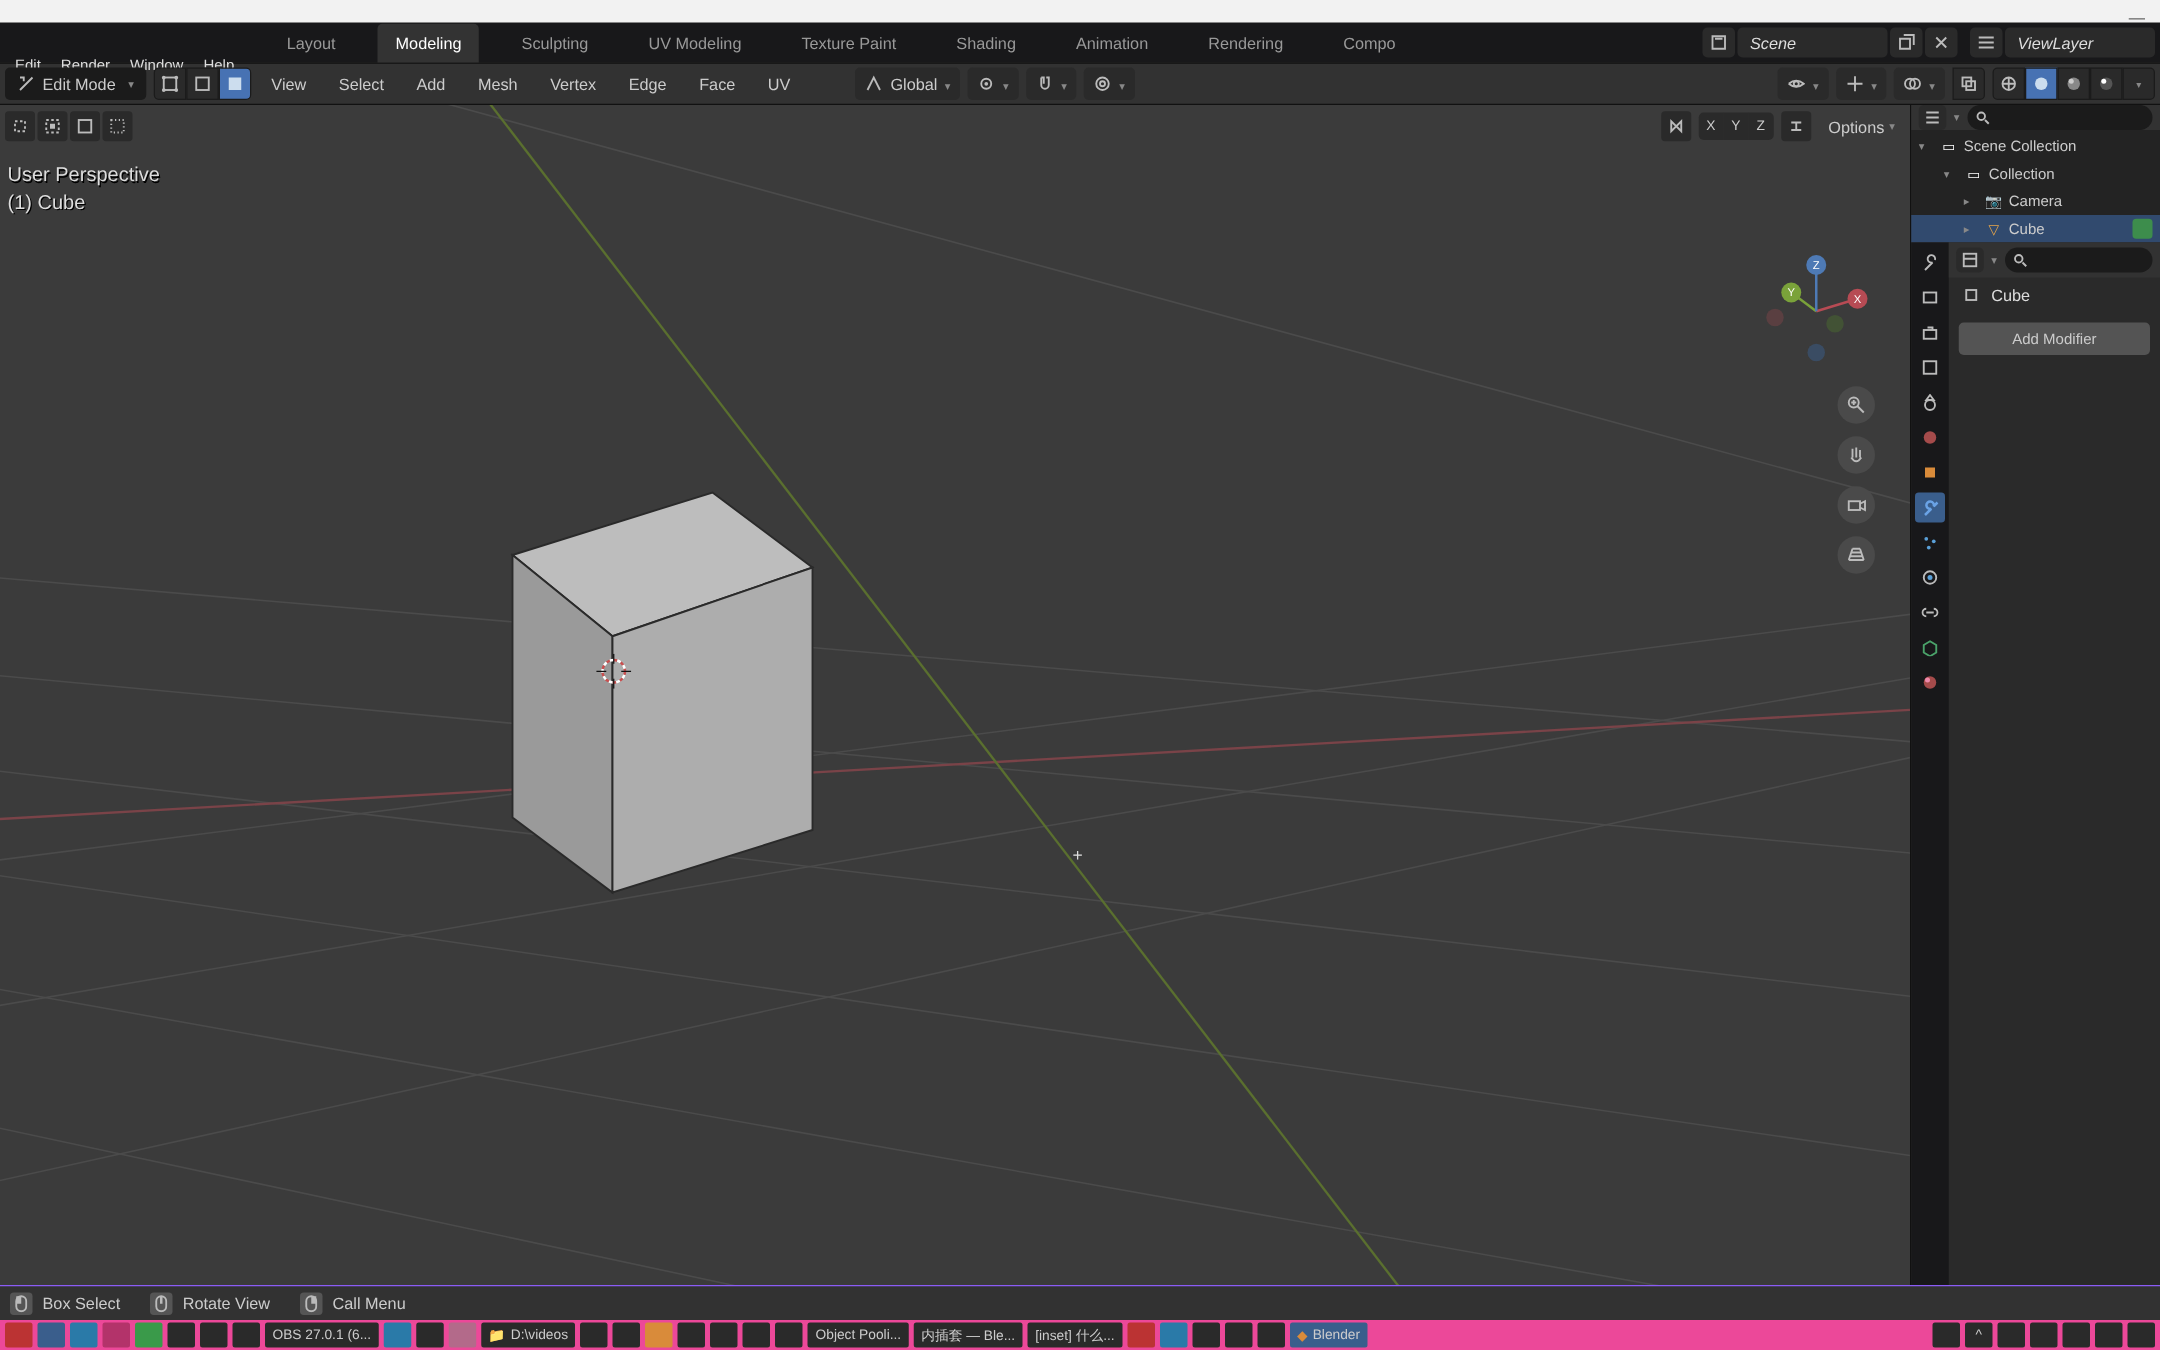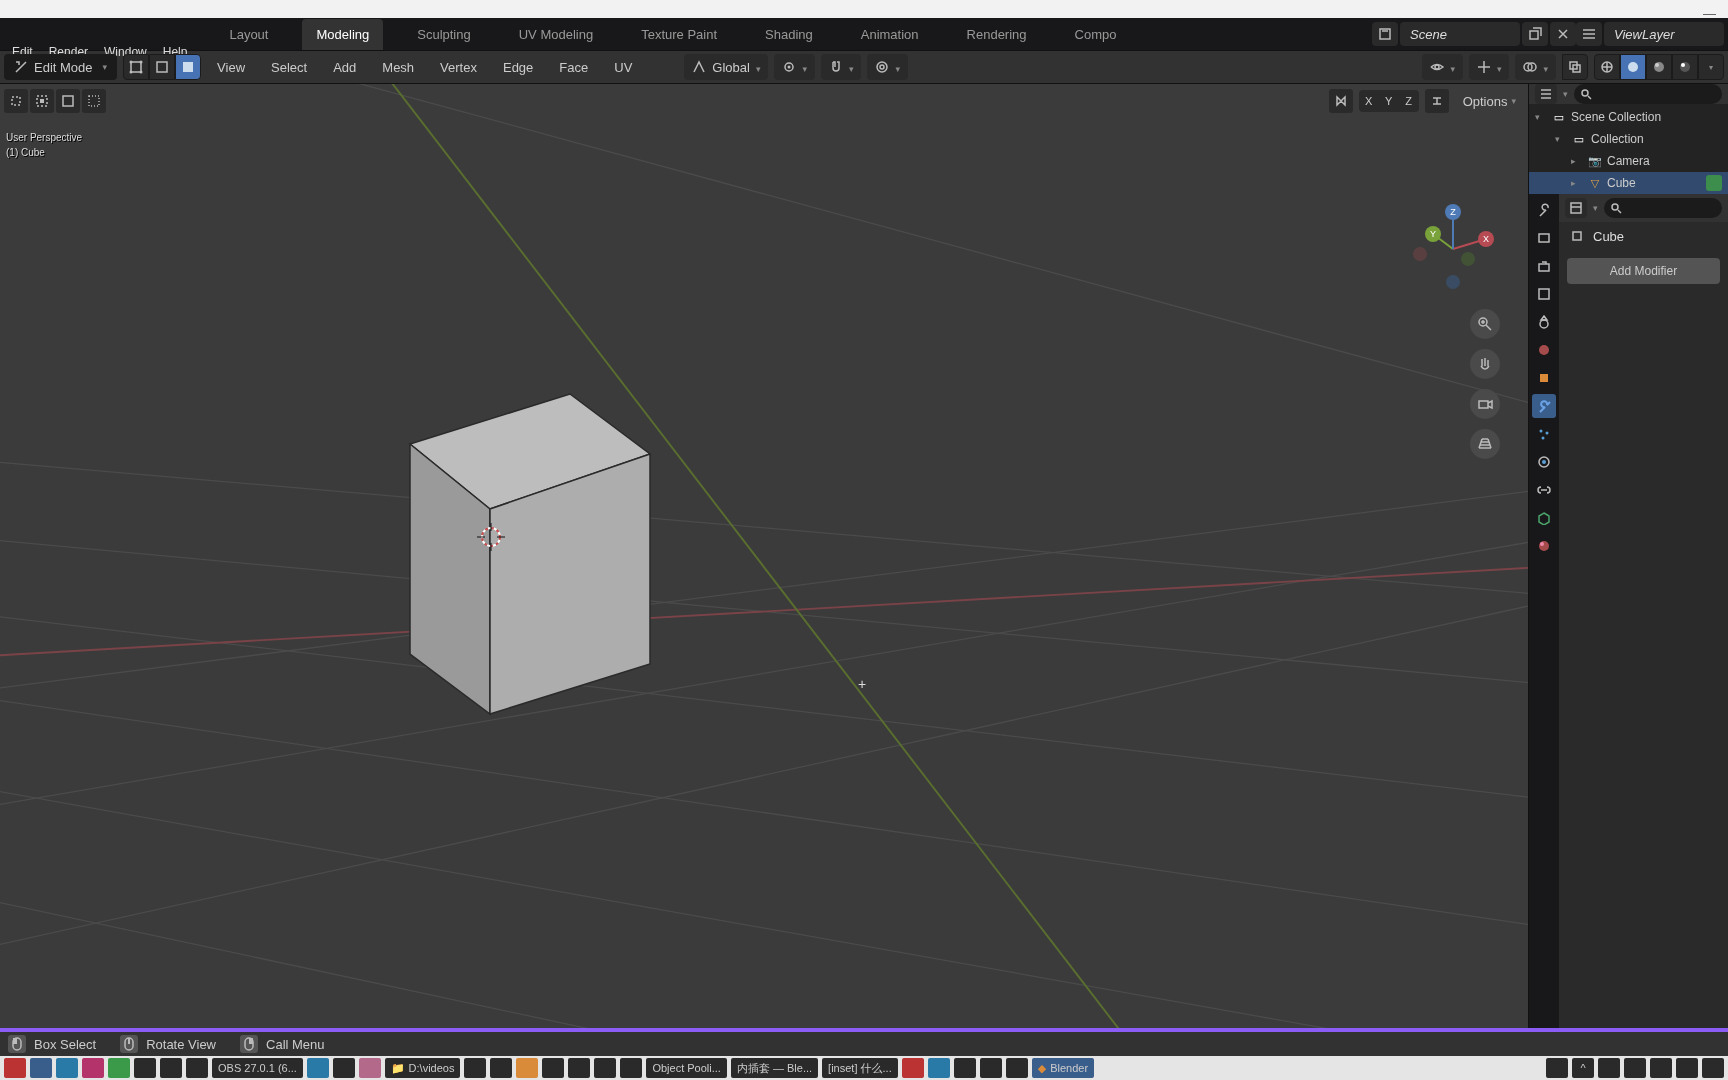--- a/index.html
+++ b/index.html
@@ -49,21 +49,21 @@
   .viewport-subbar .left-grp { display: flex; gap: 2px; }
   .sq { width: 24px; height: 24px; background: #2a2a2a; display: flex; align-items: center; justify-content: center; border-radius: 3px; cursor: pointer; font-size: 10px; }
   .viewport-subbar .right-grp { margin-left: auto; display: flex; align-items: center; gap: 6px; }
   .axis-btn { width: 20px; height: 22px; background: #2a2a2a; display: flex; align-items: center; justify-content: center; font-size: 11px; cursor: pointer; }
   .axis-btn:first-child { border-radius: 4px 0 0 4px; }
   .axis-btn:last-child { border-radius: 0 4px 4px 0; }
   .options-btn { height: 22px; background: transparent; padding: 0 8px; display: flex; align-items: center; gap: 4px; cursor: pointer; }
   .options-btn::after { content: "▾"; font-size: 9px; color: #888; }
 
   
-  .overlay-text { position: absolute; top: 48px; left: 6px; color: #ddd; font-size: 10px; text-shadow: 1px 1px 0 #000; }
+  .overlay-text { position: absolute; top: 48px; left: 6px; color: #ddd; font-size: 16px; text-shadow: 1px 1px 0 #000; }
   .overlay-text .l2 { margin-top: 4px; }
 
   
   .grid-floor { position: absolute; inset: 0; }
 
   
   .nav-gizmo { position: absolute; top: 120px; right: 30px; width: 90px; height: 90px; }
   .nav-buttons { position: absolute; top: 225px; right: 28px; display: flex; flex-direction: column; gap: 10px; }
   .nav-buttons .nb { width: 30px; height: 30px; background: #4a4a4a; border-radius: 50%; display: flex; align-items: center; justify-content: center; font-size: 14px; cursor: pointer; }
 
@@ -96,26 +96,26 @@
   .props { flex: 1; background: #2a2a2a; display: flex; }
   .props-tabs { width: 30px; background: #18181a; display: flex; flex-direction: column; padding-top: 4px; gap: 4px; align-items: center; }
   .props-tabs .pt { width: 24px; height: 24px; border-radius: 3px; display: flex; align-items: center; justify-content: center; cursor: pointer; font-size: 12px; }
   .props-tabs .pt.active { background: #3a5e8c; }
   .props-body { flex: 1; padding: 0; }
   .props-search { height: 28px; background: #323232; display: flex; align-items: center; padding: 0 6px; gap: 6px; }
   .props-obj { height: 28px; display: flex; align-items: center; padding: 0 10px; gap: 8px; color: #ddd; }
   .add-mod { margin: 8px; height: 26px; background: #545454; border-radius: 4px; display: flex; align-items: center; justify-content: center; cursor: pointer; font-size: 12px; }
 
   
-  .status-bar { height: 28px; background: #323232; display: flex; align-items: center; padding: 0 8px; gap: 24px; border-top: 4px solid #8b5cf6; font-size: 13px; }
+  .status-bar { height: 28px; background: #323232; display: flex; align-items: center; padding: 0 8px; gap: 24px; border-top: 1px solid #8b5cf6; font-size: 13px; }
   .status-bar .sg { display: flex; align-items: center; gap: 8px; }
   .status-bar .mi { width: 18px; height: 18px; background: #555; border-radius: 3px; display:flex;align-items:center;justify-content:center;font-size:10px; }
 
   
-  .taskbar { height: 24px; background: #e5e5e5; display: flex; align-items: center; padding: 0 4px; gap: 4px; font-size: 11px; }
+  .taskbar { height: 24px; background: #ec4899; display: flex; align-items: center; padding: 0 4px; gap: 4px; font-size: 11px; }
   .taskbar .ti { width: 22px; height: 20px; background: #2a2a2a; border-radius: 2px; cursor: pointer; display:flex;align-items:center;justify-content:center; }
   .taskbar .tlabel { padding: 0 6px; height: 20px; background: #2a2a2a; display: flex; align-items: center; border-radius: 2px; cursor: pointer; max-width: 110px; overflow: hidden; white-space: nowrap; }
   .taskbar .tlabel.active { background: #3a5e8c; }
   .taskbar .tspc { flex: 1; }
 
   svg .ic { stroke: #bbb; stroke-width: 1.5; fill: none; }
 </style>
 </head>
 <body>
 
@@ -157,21 +157,21 @@
           <path class="ic" d="M3 5 h8 v8 h-8 z M6 2 h8 v8"></path>
         </svg>
     </div>
     <div class="icon-btn">
       <svg width="12" height="12">
           <path class="ic" d="M2 2 L10 10 M10 2 L2 10"></path>
         </svg>
     </div>
   </div>
 
-  <div class="scene-group" style="">
+  <div class="scene-group" style="margin-left:10px">
     <div class="icon-btn">
       <svg width="16" height="16">
           <path class="ic" d="M2 4 h12 M2 8 h12 M2 12 h12"></path>
         </svg>
     </div>
     <div class="viewlayer-field">ViewLayer</div>
   </div>
 </div>
 
 <div class="toolbar">

